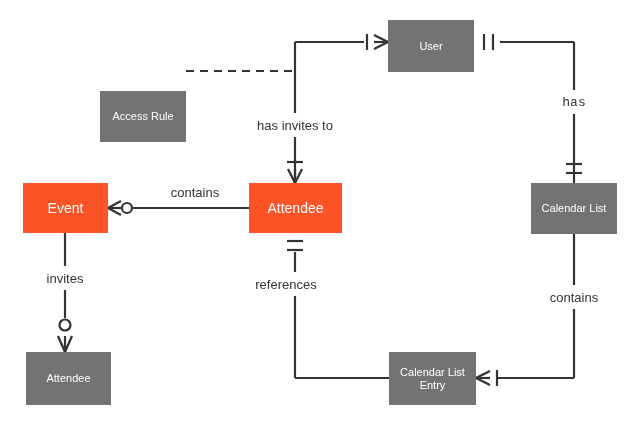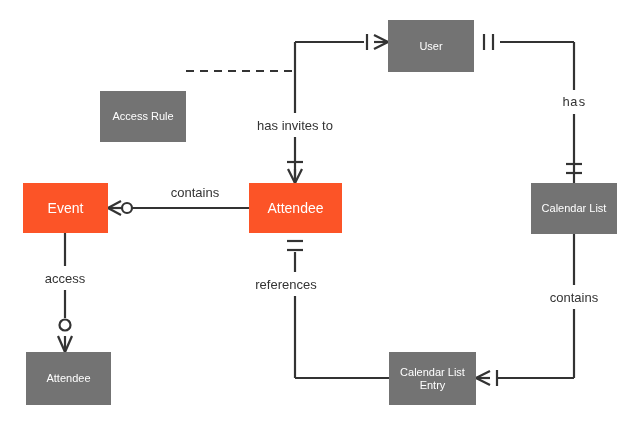--- a/index.html
+++ b/index.html
@@ -193,15 +193,15 @@
   <div class="edge-label" style="left:195px; top:192px;">contains</div>
 
   <div class="edge-label" style="left:295px; top:125px;">has invites to</div>
 
   <div class="edge-label" style="left:574px; top:102px;font-family:Liberation Mono, monospace;">has</div>
 
   <div class="edge-label" style="left:574px; top:297px;">contains</div>
 
   <div class="edge-label" style="left:286px; top:284px;">references</div>
 
-  <div class="edge-label" style="left:65px; top:278px;">access</div>
+  <div class="edge-label" style="left:65px; top:278px;">invites</div>
 
 </div>
 
 </body></html>

